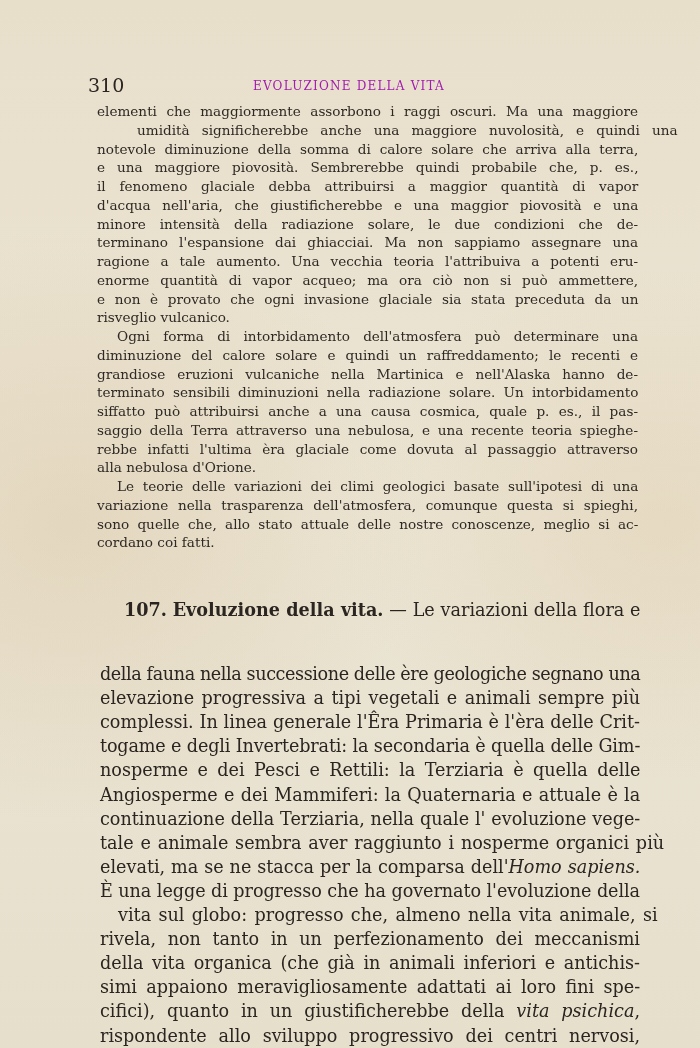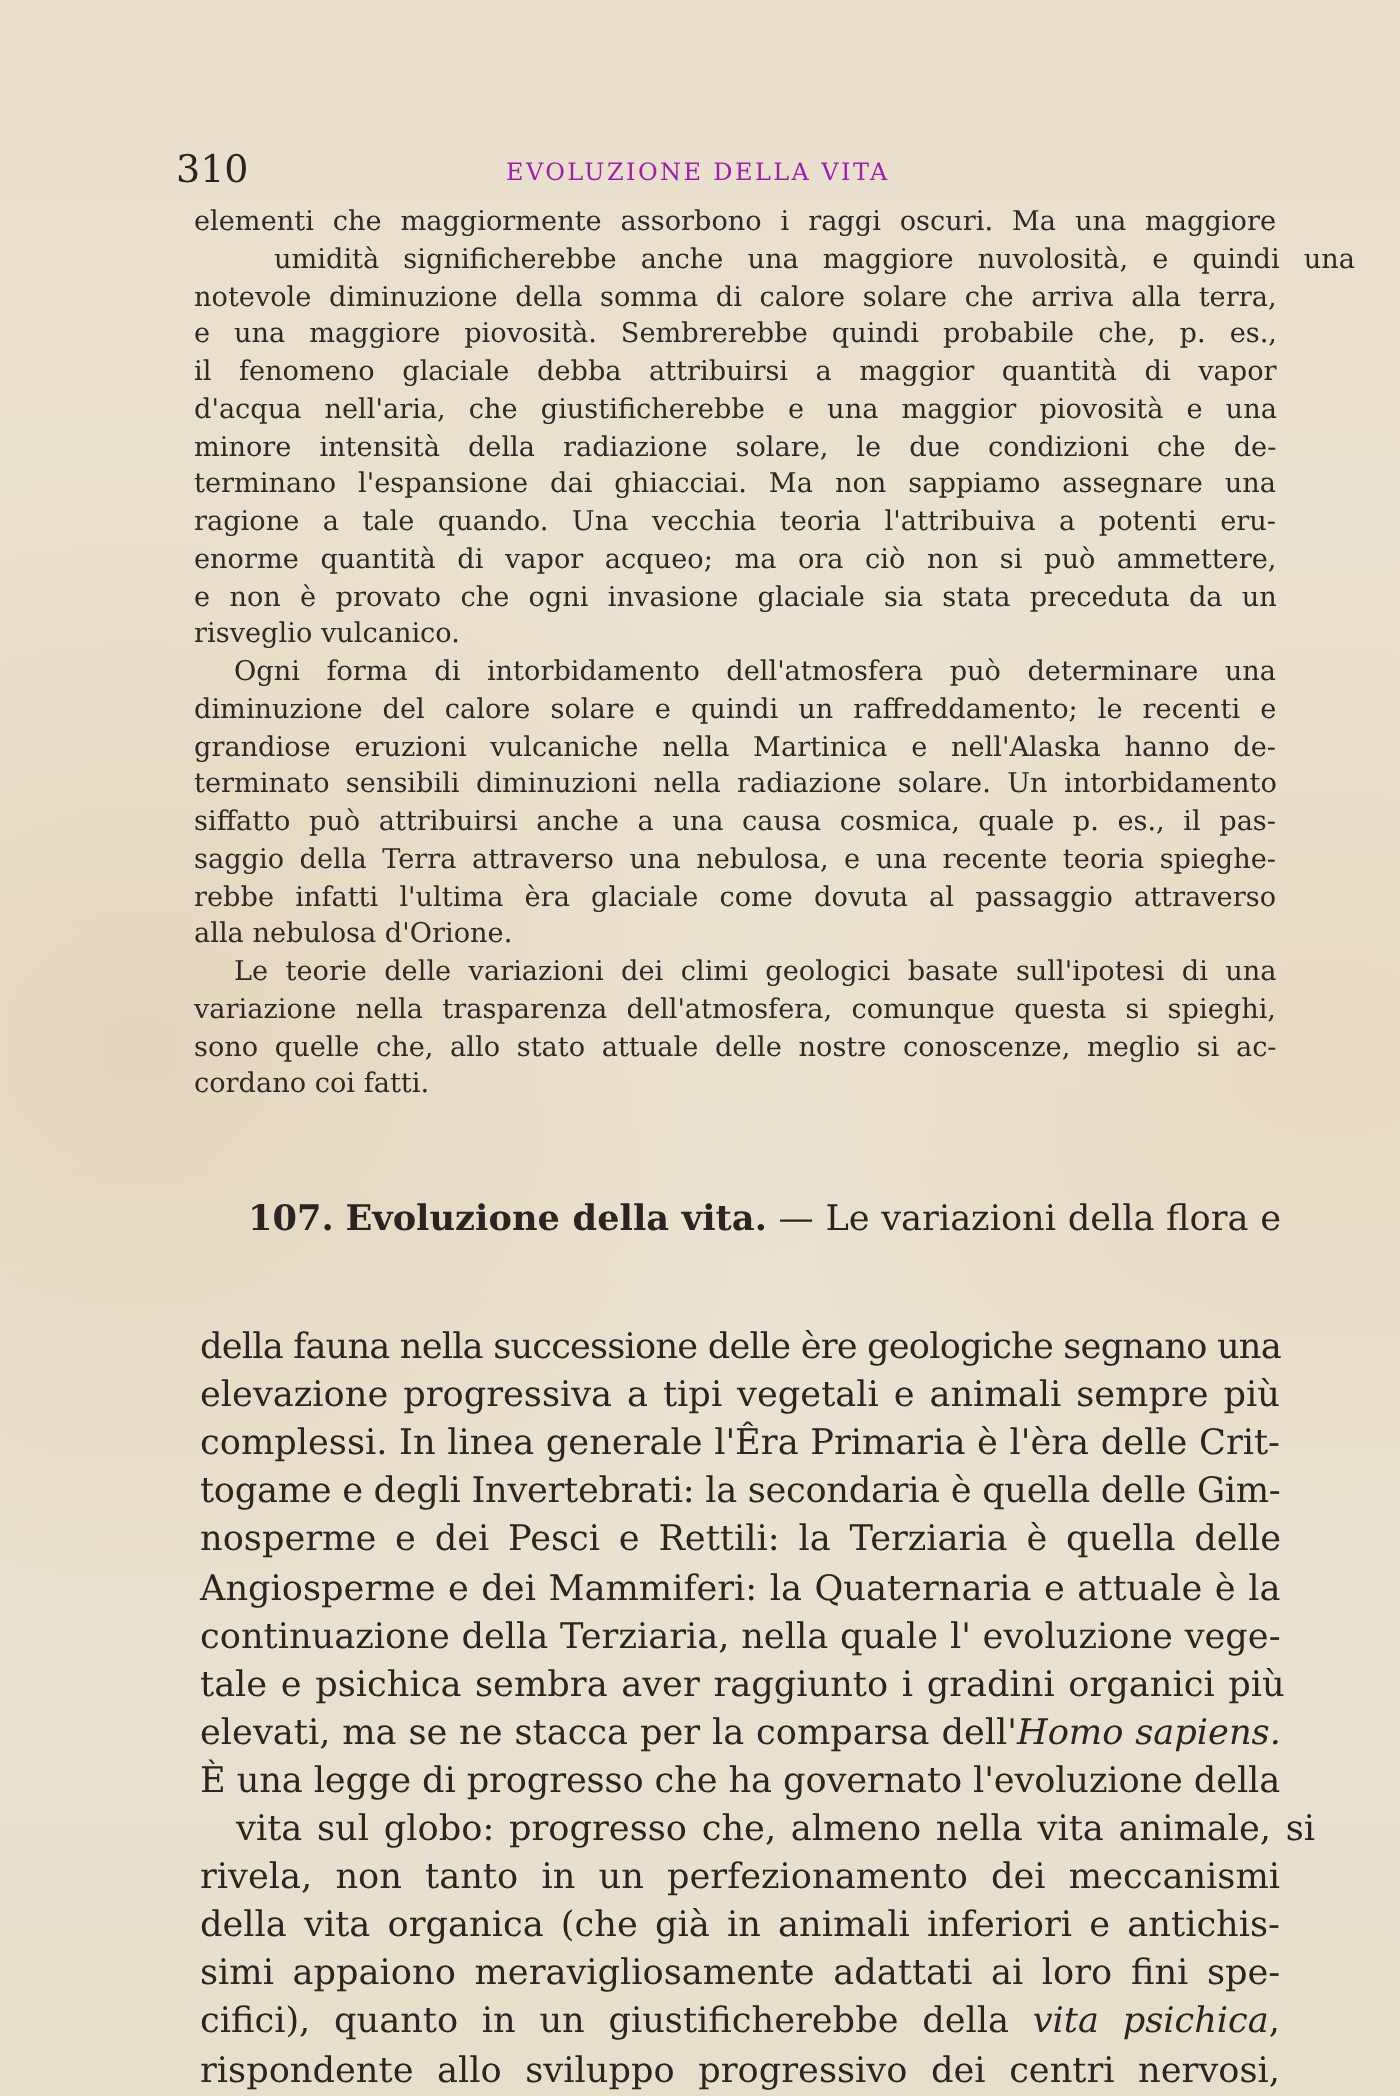--- a/index.html
+++ b/index.html
@@ -55,21 +55,21 @@
 
 <div class="small-text">
   <span class="line" style="display: block; word-spacing: 5.11111px;">elementi che maggiormente assorbono i raggi oscuri. Ma una maggiore</span>
   <span class="line" style="display: block; word-spacing: 7.75px; margin-left: 40px;">umidità significherebbe anche una maggiore nuvolosità, e quindi una</span>
   <span class="line" style="display: block; word-spacing: 4.5px;">notevole diminuzione della somma di calore solare che arriva alla terra,</span>
   <span class="line" style="display: block; word-spacing: 7.66667px;">e una maggiore piovosità. Sembrerebbe quindi probabile che, p. es.,</span>
   <span class="line" style="display: block; word-spacing: 9.44444px;">il fenomeno glaciale debba attribuirsi a maggior quantità di vapor</span>
   <span class="line" style="display: block; word-spacing: 7.22222px;">d'acqua nell'aria, che giustificherebbe e una maggior piovosità e una</span>
   <span class="line" style="display: block; word-spacing: 9.66667px;">minore intensità della radiazione solare, le due condizioni che de-</span>
   <span class="line" style="display: block; word-spacing: 6.625px;">terminano l'espansione dai ghiacciai. Ma non sappiamo assegnare una</span>
-  <span class="line" style="display: block; word-spacing: 6.5px;">ragione a tale quando. Una vecchia teoria l'attribuiva a potenti eru-</span>
+  <span class="line" style="display: block; word-spacing: 6.5px;">ragione a tale aumento. Una vecchia teoria l'attribuiva a potenti eru-</span>
   <span class="line" style="display: block; word-spacing: 6.45455px;">enorme quantità di vapor acqueo; ma ora ciò non si può ammettere,</span>
   <span class="line" style="display: block; word-spacing: 5.33333px;">e non è provato che ogni invasione glaciale sia stata preceduta da un</span>
   <span class="line last" style="display: block;">risveglio vulcanico.</span>
   <span class="line indent" style="display: block; word-spacing: 8.85714px;">Ogni forma di intorbidamento dell'atmosfera può determinare una</span>
   <span class="line" style="display: block; word-spacing: 5.7px;">diminuzione del calore solare e quindi un raffreddamento; le recenti e</span>
   <span class="line" style="display: block; word-spacing: 7.5px;">grandiose eruzioni vulcaniche nella Martinica e nell'Alaska hanno de-</span>
   <span class="line" style="display: block; word-spacing: 3.85714px;">terminato sensibili diminuzioni nella radiazione solare. Un intorbidamento</span>
   <span class="line" style="display: block; word-spacing: 4.91667px;">siffatto può attribuirsi anche a una causa cosmica, quale p. es., il pas-</span>
   <span class="line" style="display: block; word-spacing: 3.4px;">saggio della Terra attraverso una nebulosa, e una recente teoria spieghe-</span>
   <span class="line" style="display: block; word-spacing: 6.22222px;">rebbe infatti l'ultima èra glaciale come dovuta al passaggio attraverso</span>
@@ -82,21 +82,21 @@
 
 <div class="large-text">
   <span class="line indent" style="display: block; word-spacing: 0.222222px;"><span class="section-number">107.</span> <span class="section-title">Evoluzione della vita.</span> <span>— Le variazioni della flora e</span></span>
   <span class="line" style="display: block; letter-spacing: -0.403226px; margin-top: 40px;">della fauna nella successione delle ère geologiche segnano una</span>
   <span class="line" style="display: block; word-spacing: 1.875px;">elevazione progressiva a tipi vegetali e animali sempre più</span>
   <span class="line" style="display: block; word-spacing: 0.222222px;">complessi. In linea generale l'Êra Primaria è l'èra delle Crit-</span>
   <span class="line" style="display: block; letter-spacing: -0.145161px;">togame e degli Invertebrati: la secondaria è quella delle Gim-</span>
   <span class="line" style="display: block; word-spacing: 3.8px;">nosperme e dei Pesci e Rettili: la Terziaria è quella delle</span>
   <span class="line" style="display: block; word-spacing: 0.666667px;">Angiosperme e dei Mammiferi: la Quaternaria e attuale è la</span>
   <span class="line" style="display: block; word-spacing: 0.285714px;">continuazione della Terziaria, nella quale l' evoluzione vege-</span>
-  <span class="line" style="display: block; word-spacing: 1.22222px;">tale e psichica sembra aver raggiunto i gradini organici più</span>
+  <span class="line" style="display: block; word-spacing: 1.22222px;">tale e animale sembra aver raggiunto i nosperme organici più</span>
   <span class="line" style="display: block; word-spacing: 0.333333px;"><span>elevati, ma se ne stacca per la comparsa dell'</span><em>Homo sapiens.</em></span>
   <span class="line" style="display: block; letter-spacing: -0.0666667px;">È una legge di progresso che ha governato l'evoluzione della</span>
   <span class="line" style="display: block; word-spacing: 1.77778px; margin-left: 18px;">vita sul globo: progresso che, almeno nella vita animale, si</span>
   <span class="line" style="display: block; word-spacing: 6px;">rivela, non tanto in un perfezionamento dei meccanismi</span>
   <span class="line" style="display: block; word-spacing: 3px;">della vita organica (che già in animali inferiori e antichis-</span>
   <span class="line" style="display: block; word-spacing: 3.71429px;">simi appaiono meravigliosamente adattati ai loro fini spe-</span>
   <span class="line" style="display: block; word-spacing: 5.42857px;"><span>cifici), quanto in un giustificherebbe della </span><em>vita psichica</em><span>,</span></span>
   <span class="line" style="display: block; word-spacing: 6.16667px;">rispondente allo sviluppo progressivo dei centri nervosi,</span>
   <span class="line" style="display: block; word-spacing: 0.142857px;">che permette una sempre crescente e cosciente molteplicità</span>
   <span class="line last" style="display: block;">di funzioni.</span>

